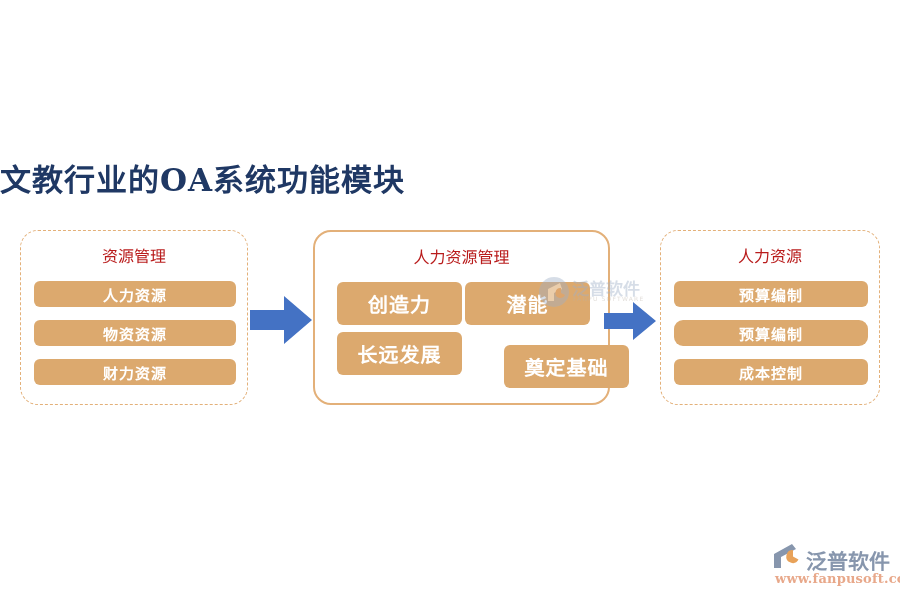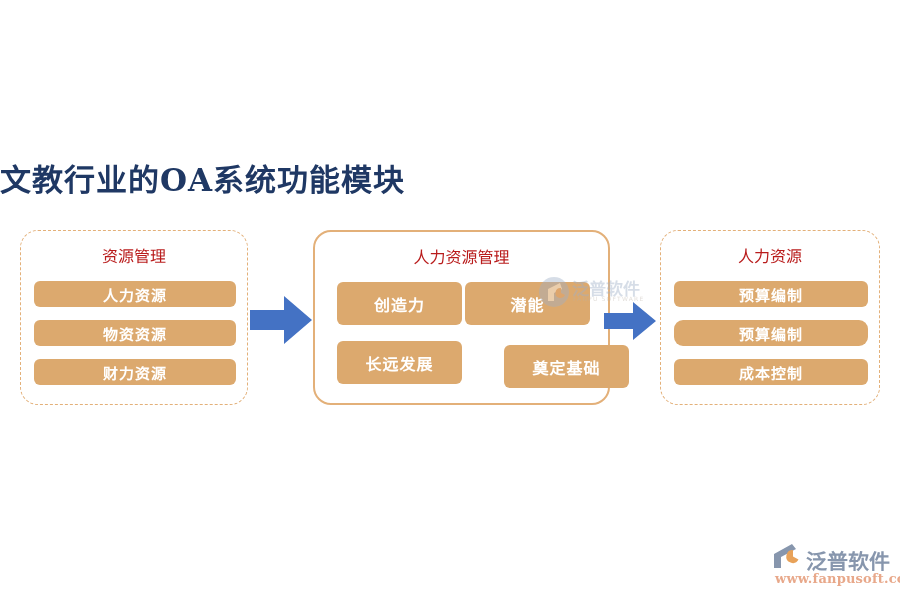--- a/index.html
+++ b/index.html
@@ -100,25 +100,25 @@
   
   #panel-middle {
     left: 313px;
     top: 230px;
     width: 297px;
     height: 175px;
   }
   #panel-middle .chip {
     width: 125px;
     height: 43px;
-    font-size: 16px;
+    font-size: 20px;
   }
   #panel-middle .chip.c0 { left: 22px;  top: 50px; }
   #panel-middle .chip.c1 { left: 150px; top: 50px; }
-  #panel-middle .chip.c2 { left: 22px;  top: 109px; }
+  #panel-middle .chip.c2 { left: 22px;  top: 100px; }
   #panel-middle .chip.c3 { left: 150px; top: 113px; margin-left: 39px; }
 
   
   #panel-right {
     left: 660px;
     top: 230px;
     width: 220px;
     height: 175px;
   }
   #panel-right .chip {

